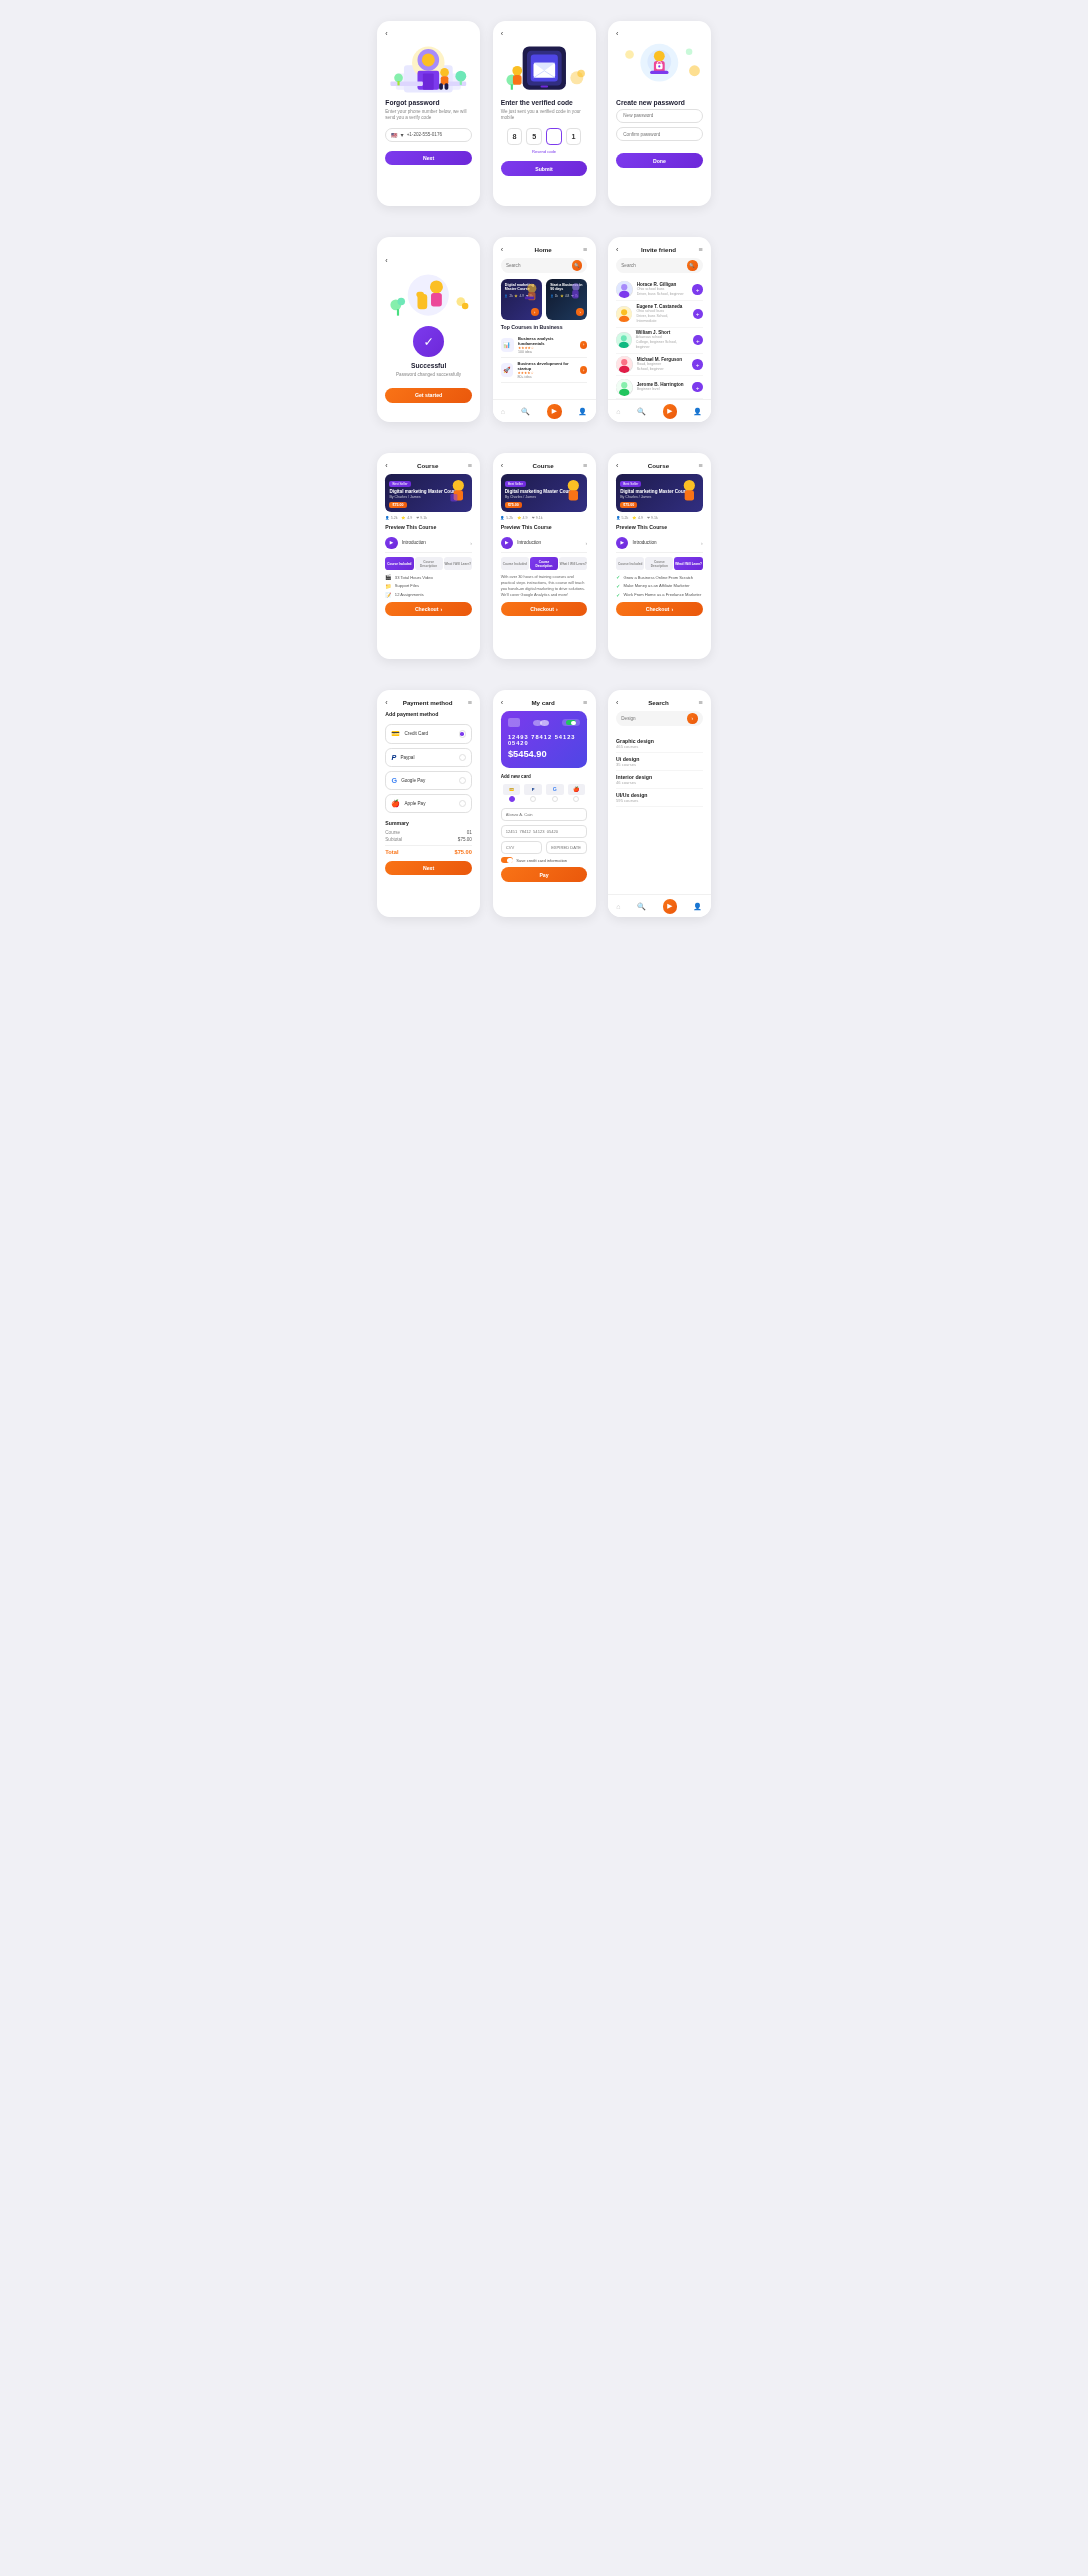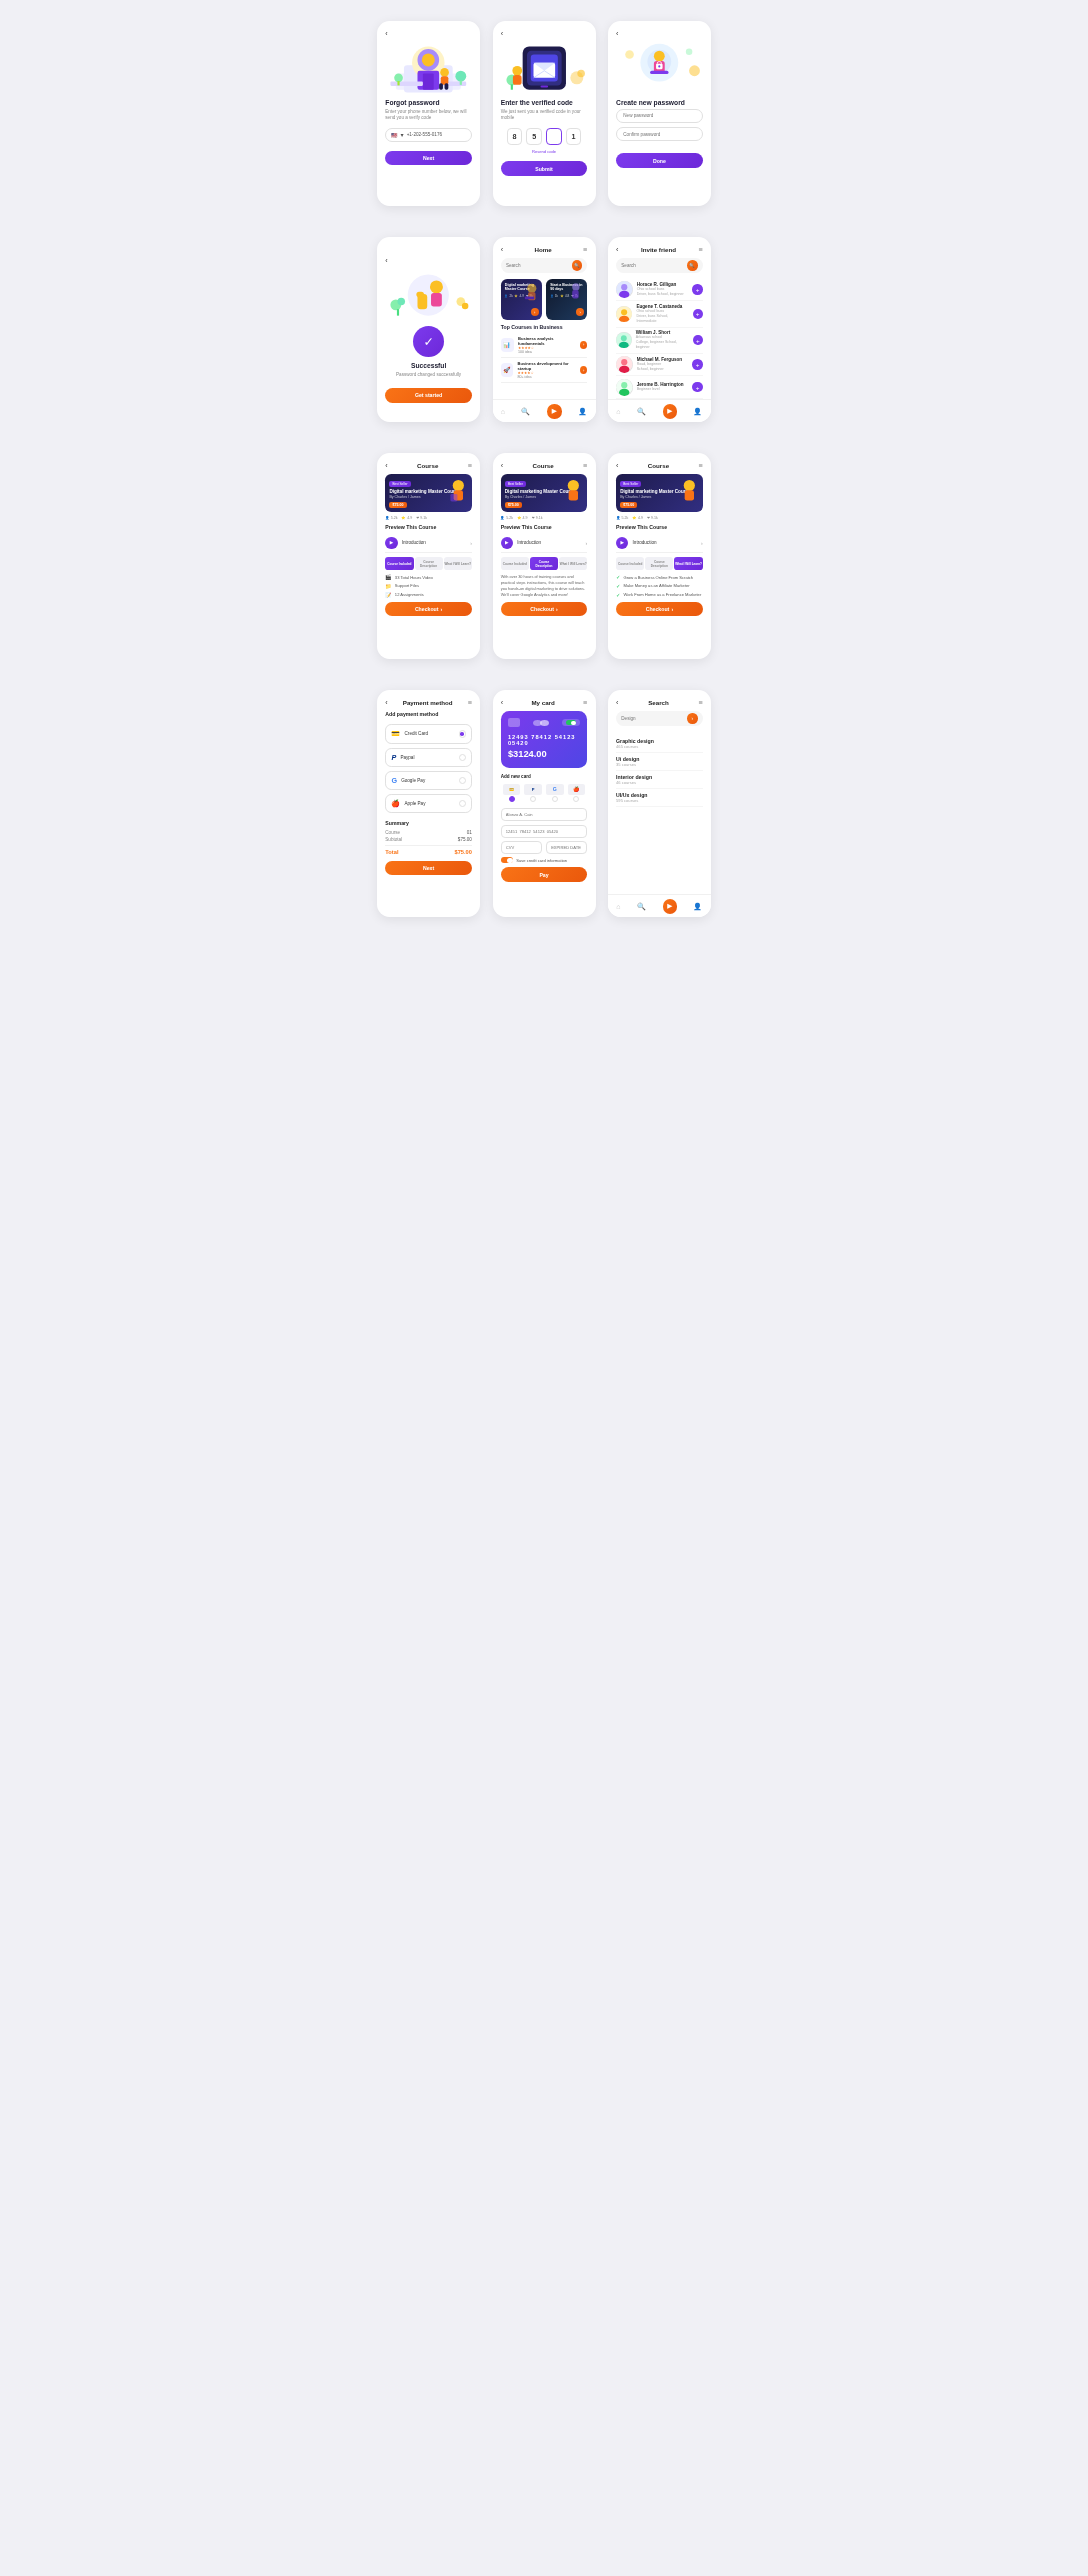--- a/index.html
+++ b/index.html
@@ -1145,21 +1145,21 @@
           <div style="width:9.3px;height:6.2px;background:rgba(255,255,255,0.4);border-radius:50%;"></div>
           <div style="width:9.3px;height:6.2px;background:rgba(255,255,255,0.6);border-radius:50%;margin-left:-4.1px;"></div>
         </div>
         <div style="background:rgba(255,255,255,0.2);border-radius:10.3px;padding:1px 4.1px;">
           <div style="width:10.3px;height:5.2px;background:#22c55e;border-radius:2.6px;position:relative;">
             <div style="width:4.1px;height:4.1px;background:#fff;border-radius:50%;position:absolute;right:0.5px;top:0.5px;"></div>
           </div>
         </div>
       </div>
       <div class="cc-numbers">12493  78412  54123  05420</div>
-      <div class="cc-amount">$3124.00</div>
+      <div class="cc-amount">$5454.90</div>
     </div>
     <div class="subtext" style="font-size:4.6px;font-weight:600;color:#222;margin-bottom:3.1px;">Add new card</div>
     <div class="add-card-row">
       <div style="text-align:center;">
         <div style="width:17.5px;height:11.3px;background:#f0f0f5;border-radius:2.1px;display:flex;align-items:center;justify-content:center;font-size:4.1px;">💳</div>
         <div class="card-radio active"></div>
       </div>
       <div style="text-align:center;">
         <div style="width:17.5px;height:11.3px;background:#f0f0f5;border-radius:2.1px;display:flex;align-items:center;justify-content:center;font-size:4.1px;color:#003087;font-weight:900;">P</div>
         <div class="card-radio"></div>

